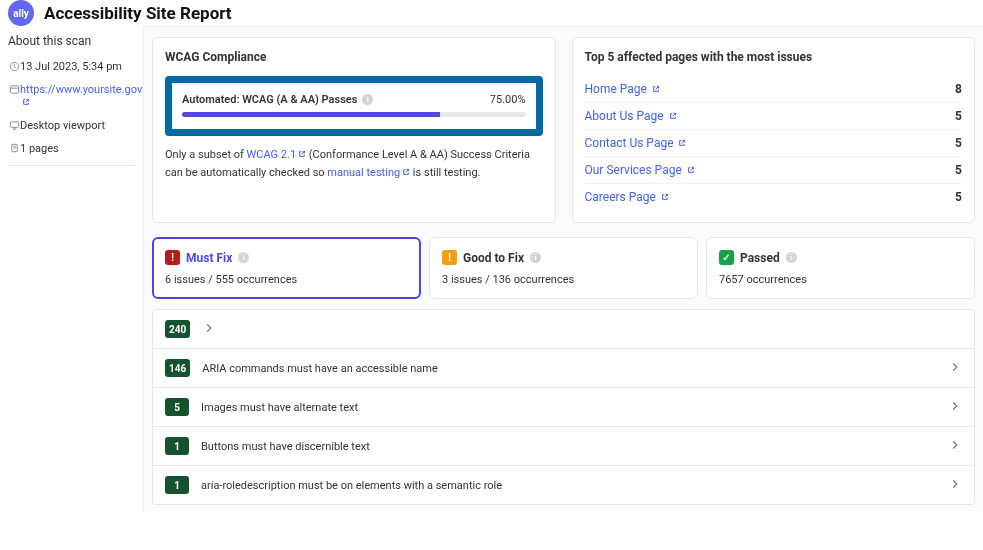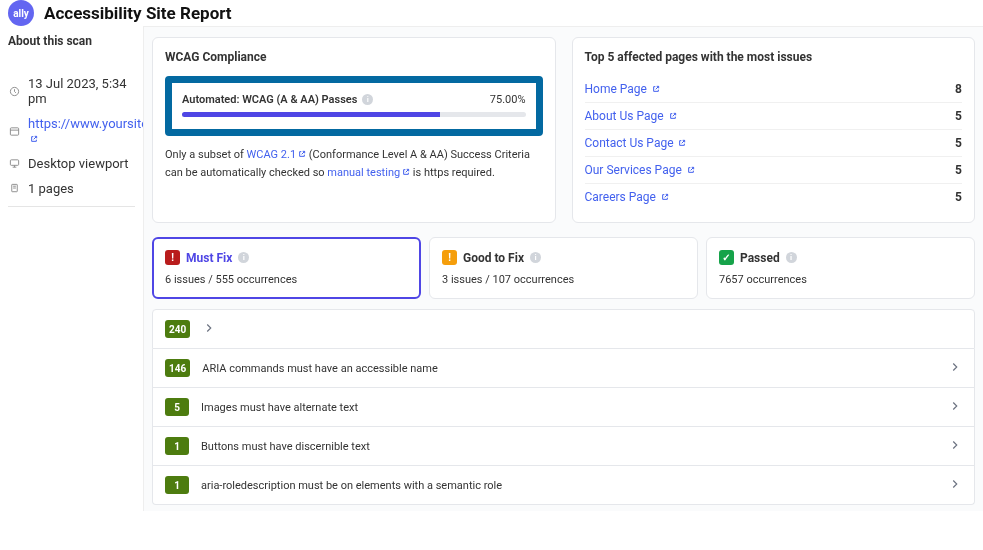--- a/index.html
+++ b/index.html
@@ -5,23 +5,23 @@
 * { box-sizing: border-box; margin: 0; padding: 0; }
 body { font-family: -apple-system, BlinkMacSystemFont, "Segoe UI", Roboto, sans-serif; font-size: 12px; color: #333; background: #fff; width: 983px; }
 a { color: #4361ee; text-decoration: none; }
 
 .header { display: flex; align-items: center; padding: 0 8px; gap: 10px; }
 .logo { width: 26px; height: 26px; border-radius: 50%; background: #6366f1; display: flex; align-items: center; justify-content: center; color: #fff; font-size: 10px; font-weight: 700; }
 .page-title { font-size: 17px; font-weight: 700; color: #111; }
 
 .layout { display: flex; }
 .sidebar { width: 143px; padding: 8px 8px 8px 8px; }
-.about-heading { font-size: 12px; font-weight: 700; margin-bottom: 28px; }
+.about-heading { font-size: 12px; font-weight: 400; margin-bottom: 12px; }
 .scan-meta { list-style: none; }
-.scan-meta li { display: flex; align-items: center; gap: 8px; margin-bottom: 10px; font-size: 13px; }
+.scan-meta li { display: flex; align-items: flex-start; margin-bottom: 10px; font-size: 11px; }
 .meta-icon { width: 12px; height: 12px; flex-shrink: 0; color: #888; display: inline-flex; align-items: center; justify-content: center; }
 .sidebar-divider { border: none; border-top: 1px solid #e5e5e5; margin-top: 10px; }
 
 .main { flex: 1; background: #fafbfc; border-left: 1px solid #eee; border-top: 1px solid #eee; padding: 10px 8px 6px 8px; }
 .top-row { display: flex; gap: 16px; margin-bottom: 14px; }
 .card { background: #fff; border: 1px solid #e5e7eb; border-radius: 6px; padding: 12px; }
 .card-title { font-size: 12px; font-weight: 700; margin-bottom: 12px; }
 .wcag-card { flex: 1; }
 .affected-card { flex: 1; }
 
@@ -48,21 +48,21 @@
 .tab-badge { width: 15px; height: 15px; border-radius: 3px; display: inline-flex; align-items: center; justify-content: center; color: #fff; font-size: 10px; font-weight: 700; }
 .tab-badge.red { background: #b91c1c; }
 .tab-badge.orange { background: #f59e0b; }
 .tab-badge.green { background: #16a34a; }
 .tab-subtitle { font-size: 11px; color: #333; }
 
 .issue-list { list-style: none; }
 .issue-row { display: flex; align-items: center; background: #fff; border: 1px solid #e5e7eb; border-top: none; padding: 10px 12px; cursor: pointer; }
 .issue-row:first-child { border-top: 1px solid #e5e7eb; border-radius: 4px 4px 0 0; }
 .issue-row:last-child { border-radius: 0 0 4px 4px; }
-.issue-badge { min-width: 24px; height: 18px; border-radius: 3px; background: #4d7c0f; color: #fff; font-size: 10px; font-weight: 700; display: inline-flex; align-items: center; justify-content: center; padding: 0 4px; margin-right: 12px; }
+.issue-badge { min-width: 24px; height: 18px; border-radius: 3px; background: #14532d; color: #fff; font-size: 10px; font-weight: 700; display: inline-flex; align-items: center; justify-content: center; padding: 0 4px; margin-right: 12px; }
 .issue-text { flex: 1; font-size: 11px; }
 .chev { color: #6b7280; }
 </style>
 </head>
 <body>
 
 <div class="header">
   <div class="logo">
       <span>ally</span>
     </div>
@@ -129,21 +129,21 @@
           </div>
           <div class="progress-bar">
             <div class="progress-fill" id="progress-fill" style="width: 75%;"></div>
           </div>
         </div>
         <div class="wcag-note">
           <span>Only a subset of </span><a href="#"><span>WCAG 2.1</span><span class="ext-icon"><svg viewBox="0 0 24 24" fill="none" stroke="currentColor" stroke-width="3">
                   <path d="M14 4h6v6M20 4l-9 9M19 14v5H5V5h5"></path>
                 </svg></span></a><span> (Conformance Level A &amp; AA) Success Criteria can be automatically checked so </span><a href="#"><span>manual testing</span><span class="ext-icon"><svg viewBox="0 0 24 24" fill="none" stroke="currentColor" stroke-width="3">
                   <path d="M14 4h6v6M20 4l-9 9M19 14v5H5V5h5"></path>
-                </svg></span></a><span> is https required.</span>
+                </svg></span></a><span> is still testing.</span>
         </div>
       </div>
 
       <div class="card affected-card">
         <div class="card-title">Top 5 affected pages with the most issues</div>
         <ul class="affected-list" id="affected-list">
             <li>
               <a href="#">Home Page <span class="ext-icon"><svg viewBox="0 0 24 24" width="8" height="8" fill="none" stroke="currentColor" stroke-width="3">
                     <path d="M14 4h6v6M20 4l-9 9M19 14v5H5V5h5"></path>
                   </svg></span></a>
@@ -185,21 +185,21 @@
           <span class="info-icon">i</span>
         </div>
         <div class="tab-subtitle">6 issues / 555 occurrences</div>
       </div>
       <div class="tab-card">
         <div class="tab-title">
           <span class="tab-badge orange">!</span>
           <span>Good to Fix</span>
           <span class="info-icon">i</span>
         </div>
-        <div class="tab-subtitle">3 issues / 107 occurrences</div>
+        <div class="tab-subtitle">3 issues / 136 occurrences</div>
       </div>
       <div class="tab-card">
         <div class="tab-title">
           <span class="tab-badge green">✓</span>
           <span>Passed</span>
           <span class="info-icon">i</span>
         </div>
         <div class="tab-subtitle">7657 occurrences</div>
       </div>
     </div>

